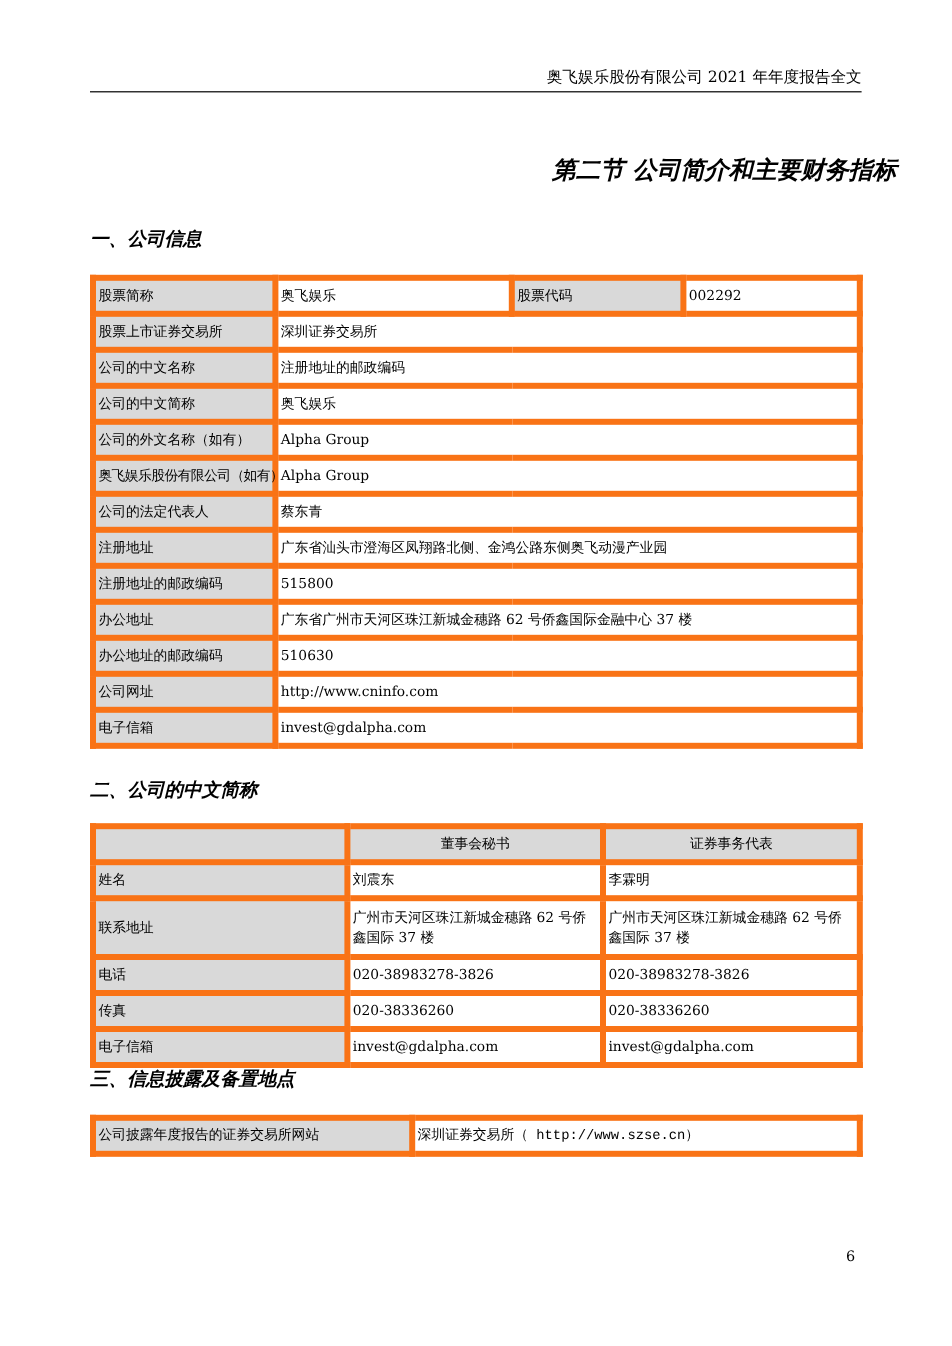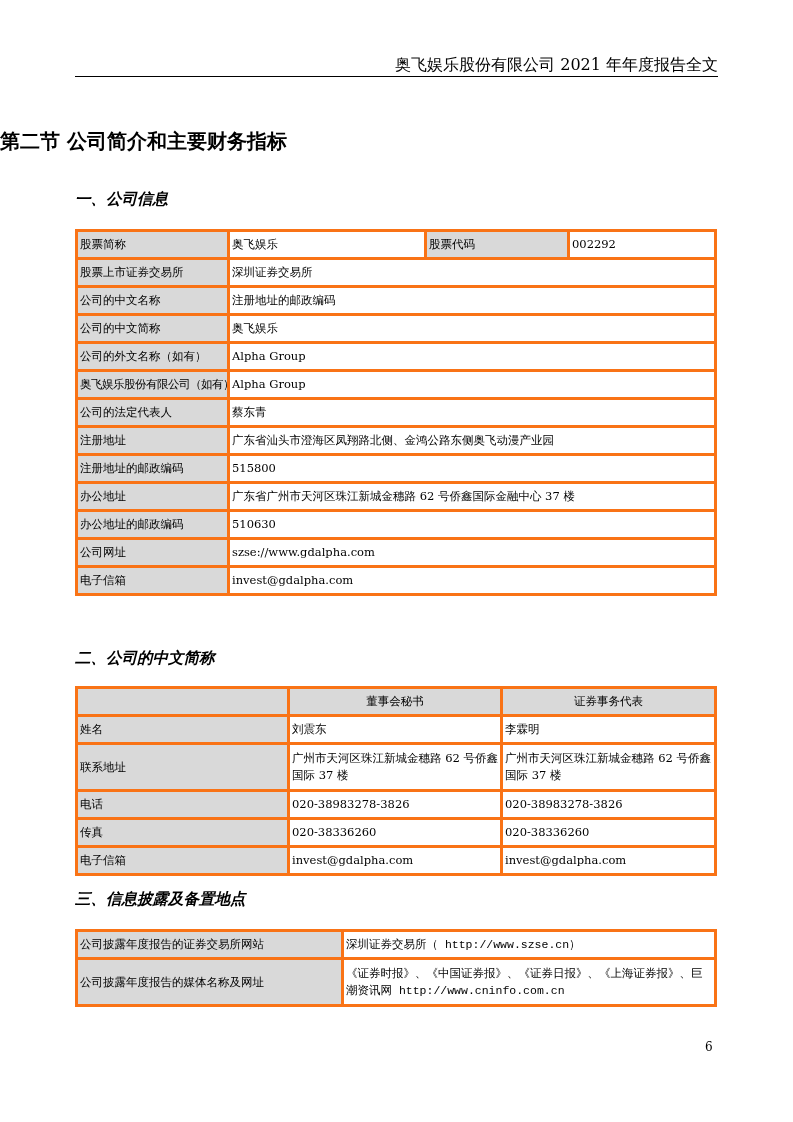--- a/index.html
+++ b/index.html
@@ -1,21 +1,21 @@
 <!DOCTYPE html>
 <html><head>
 <meta charset="utf-8">
 <style>
   html, body { margin: 0; padding: 0; background: #ffffff; }
   body { width: 793px; height: 1122px; position: relative; font-family: "DejaVu Serif", "Liberation Serif", serif; color: #000; overflow: hidden; }
-  .running-header { position: absolute; top: 56px; left: 75px; width: 643px; height: 20px; border-bottom: 1px solid #000; text-align: right; font-size: 16px; line-height: 18px; }
-  .page-title { position: absolute; top: 128px; left: 0; width: 747px; text-align: left; font-family: "DejaVu Sans", "Liberation Sans", sans-serif; font-weight: bold; font-size: 20px; }
+  .running-header { position: absolute; top: 56px; left: 75px; width: 643px; height: 20px; border-bottom: 1px solid #000; text-align: right; font-size: 13px; line-height: 18px; }
+  .page-title { position: absolute; top: 128px; left: 0; width: 747px; text-align: right; font-family: "DejaVu Sans", "Liberation Sans", sans-serif; font-weight: bold; font-size: 20px; font-style: italic; }
   .sec-heading { position: absolute; left: 75px; font-family: "DejaVu Sans", "Liberation Sans", sans-serif; font-weight: bold; font-size: 15.5px; font-style: italic; }
   table { position: absolute; border-collapse: collapse; table-layout: fixed; font-size: 11.5px; }
-  td { border: 3px solid #f97316; padding: 0 2px; height: 25px; line-height: 17px; vertical-align: middle; }
+  td { border: 5px solid #f97316; padding: 0 2px; height: 25px; line-height: 17px; vertical-align: middle; }
   td.g { background: #d9d9d9; }
   td.c { text-align: center; }
   td.tall { height: 44px; }
   .page-number { position: absolute; top: 1040px; left: 705px; font-size: 12px; }
 </style>
 </head>
 <body>
 
 <div class="running-header">奥飞娱乐股份有限公司 2021 年年度报告全文</div>
 
@@ -72,21 +72,21 @@
   <tr>
         <td class="g">办公地址</td>
         <td colspan="3">广东省广州市天河区珠江新城金穗路 62 号侨鑫国际金融中心 37 楼</td>
       </tr>
   <tr>
         <td class="g">办公地址的邮政编码</td>
         <td colspan="3">510630</td>
       </tr>
   <tr>
         <td class="g">公司网址</td>
-        <td colspan="3">szse://www.gdalpha.com</td>
+        <td colspan="3">http://www.cninfo.com</td>
       </tr>
   <tr>
         <td class="g">电子信箱</td>
         <td colspan="3">invest@gdalpha.com</td>
       </tr>
 </tbody>
   </table>
 
 <div class="sec-heading" style="top:648px">二、公司的中文简称</div>
 
@@ -135,20 +135,16 @@
 <table style="top:929px; left:75px; width:639px;font-family:Liberation Mono, monospace;">
   <colgroup>
       <col style="width:266px">
       <col style="width:373px">
     </colgroup>
   <tbody>
       <tr>
         <td class="g">公司披露年度报告的证券交易所网站</td>
         <td>深圳证券交易所（ http://www.szse.cn）</td>
       </tr>
-  <tr>
-        <td class="g tall">公司披露年度报告的媒体名称及网址</td>
-        <td class="tall">《证券时报》、《中国证券报》、《证券日报》、《上海证券报》、巨潮资讯网 http://www.cninfo.com.cn</td>
-      </tr>
 </tbody>
   </table>
 
 <div class="page-number">6</div>
 
 </body></html>

